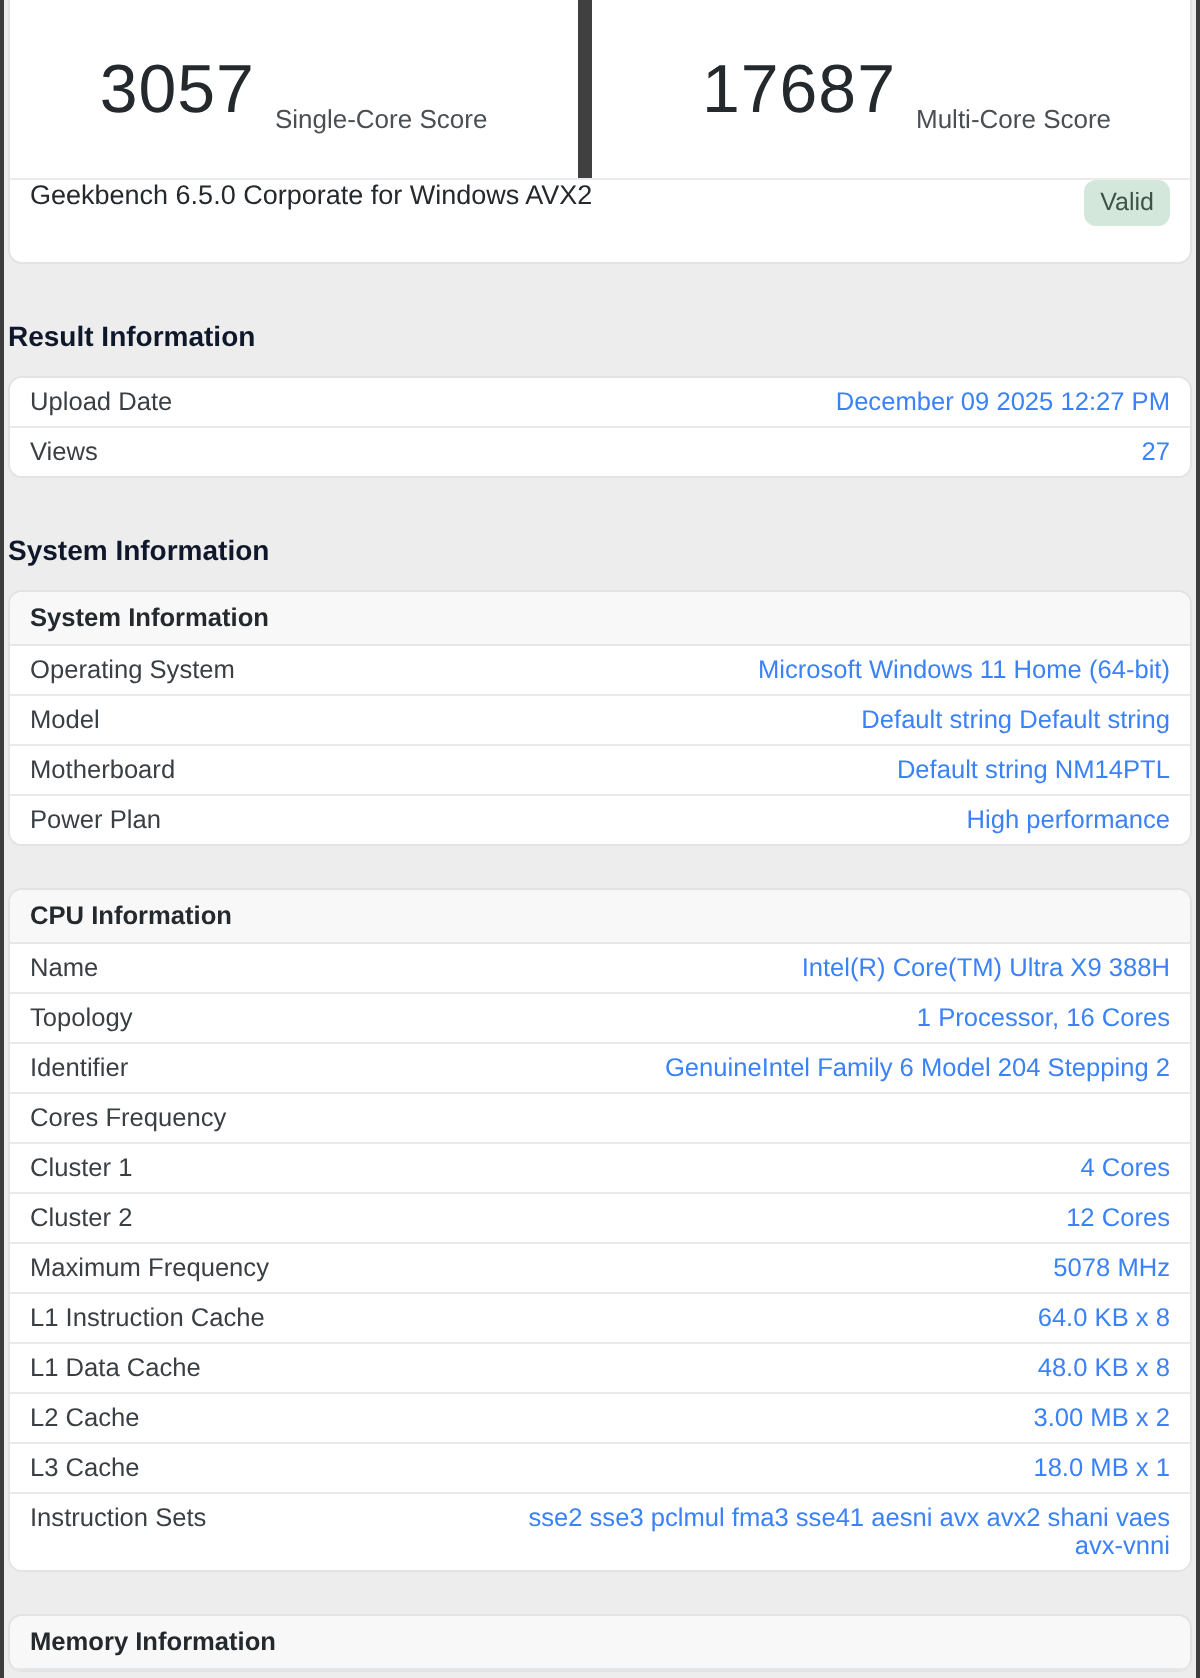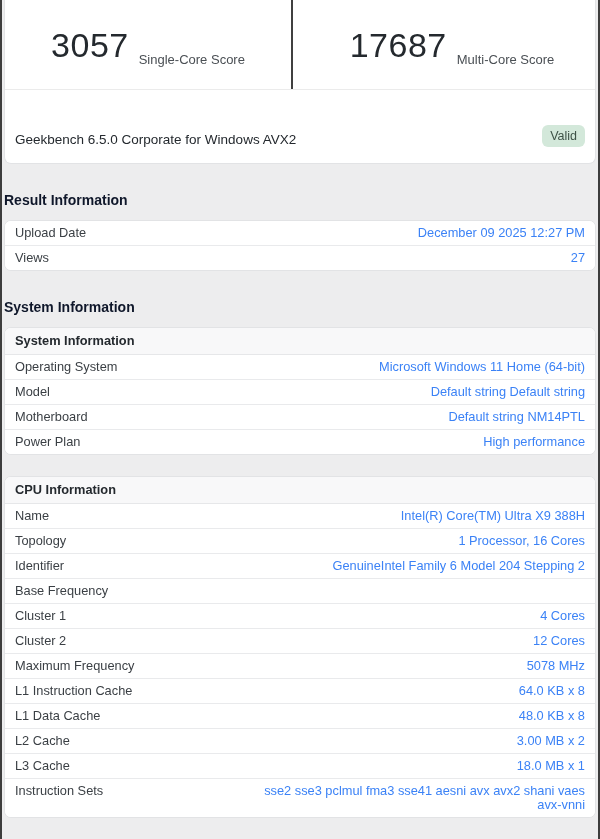--- a/index.html
+++ b/index.html
@@ -24,28 +24,28 @@
     box-sizing:border-box;
   }
 
   
   .score-card { border-radius:0 0 7px 7px; border-top:none; }
   .scores { display:flex; height:89px; }
   .score-half {
     flex:1; display:flex; flex-direction:row;
     align-items:center; justify-content:center; gap:10px;
   }
-  .score-half + .score-half { border-left:2px solid #404040;padding-left:16px; }
+  .score-half + .score-half { border-left:7px solid #404040;padding-left:16px; }
   .score-value { font-size:34px; line-height:1; color:#24292e; letter-spacing:0.5px; }
   .score-label { font-size:13px; color:#4a4f54;margin-top:30px; }
 
   .benchmark-row {
-    display:flex; align-items:flex-end; justify-content:space-between;
+    display:flex; align-items:flex-start; justify-content:space-between;
     border-top:1px solid #ebebeb;
-    padding:16px 10px; height:41px;
+    padding:0 10px; height:41px;
     font-size:13.5px; color:#24292e;
   }
   .badge {
     background:#d3e8da; color:#3e5247;
     font-size:12.5px; line-height:1;
     padding:5px 8px; border-radius:6px;
   }
 
   
   .section-heading {
@@ -149,21 +149,21 @@
         <div class="label">Topology</div>
         <div class="value">1 Processor, 16 Cores</div>
       </div>
 
       <div class="trow">
         <div class="label">Identifier</div>
         <div class="value">GenuineIntel Family 6 Model 204 Stepping 2</div>
       </div>
 
       <div class="trow">
-        <div class="label">Base Frequency</div>
+        <div class="label">Cores Frequency</div>
       </div>
 
       <div class="trow">
         <div class="label">Cluster 1</div>
         <div class="value">4 Cores</div>
       </div>
 
       <div class="trow">
         <div class="label">Cluster 2</div>
         <div class="value">12 Cores</div>

